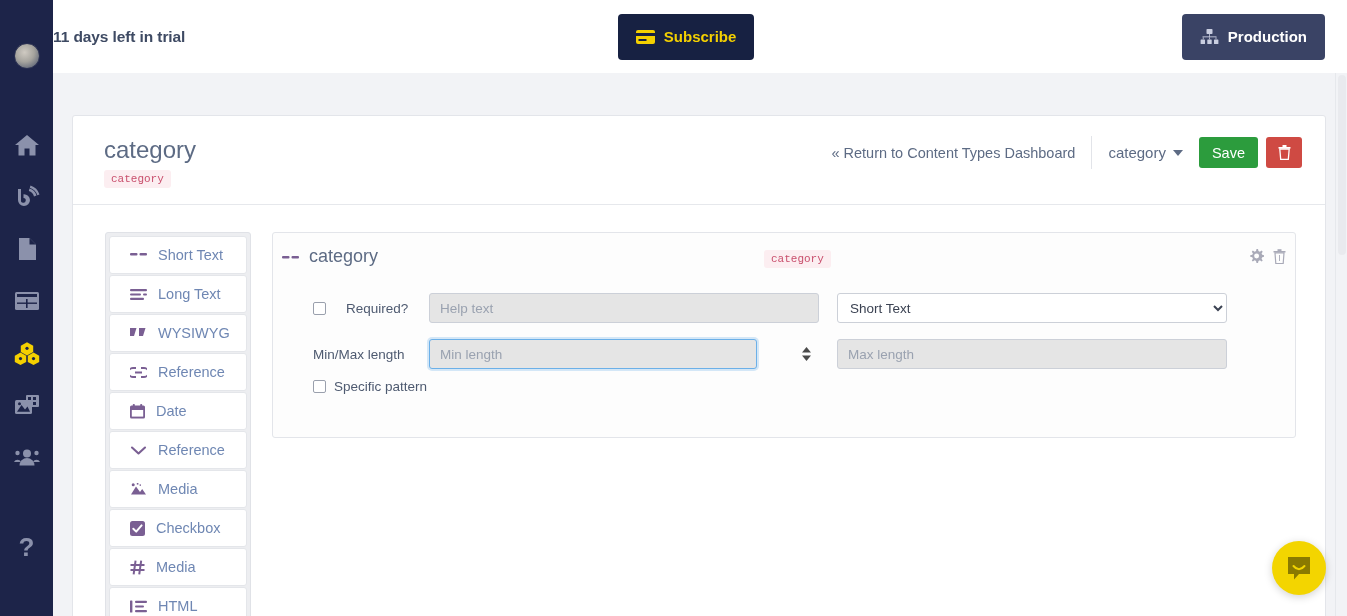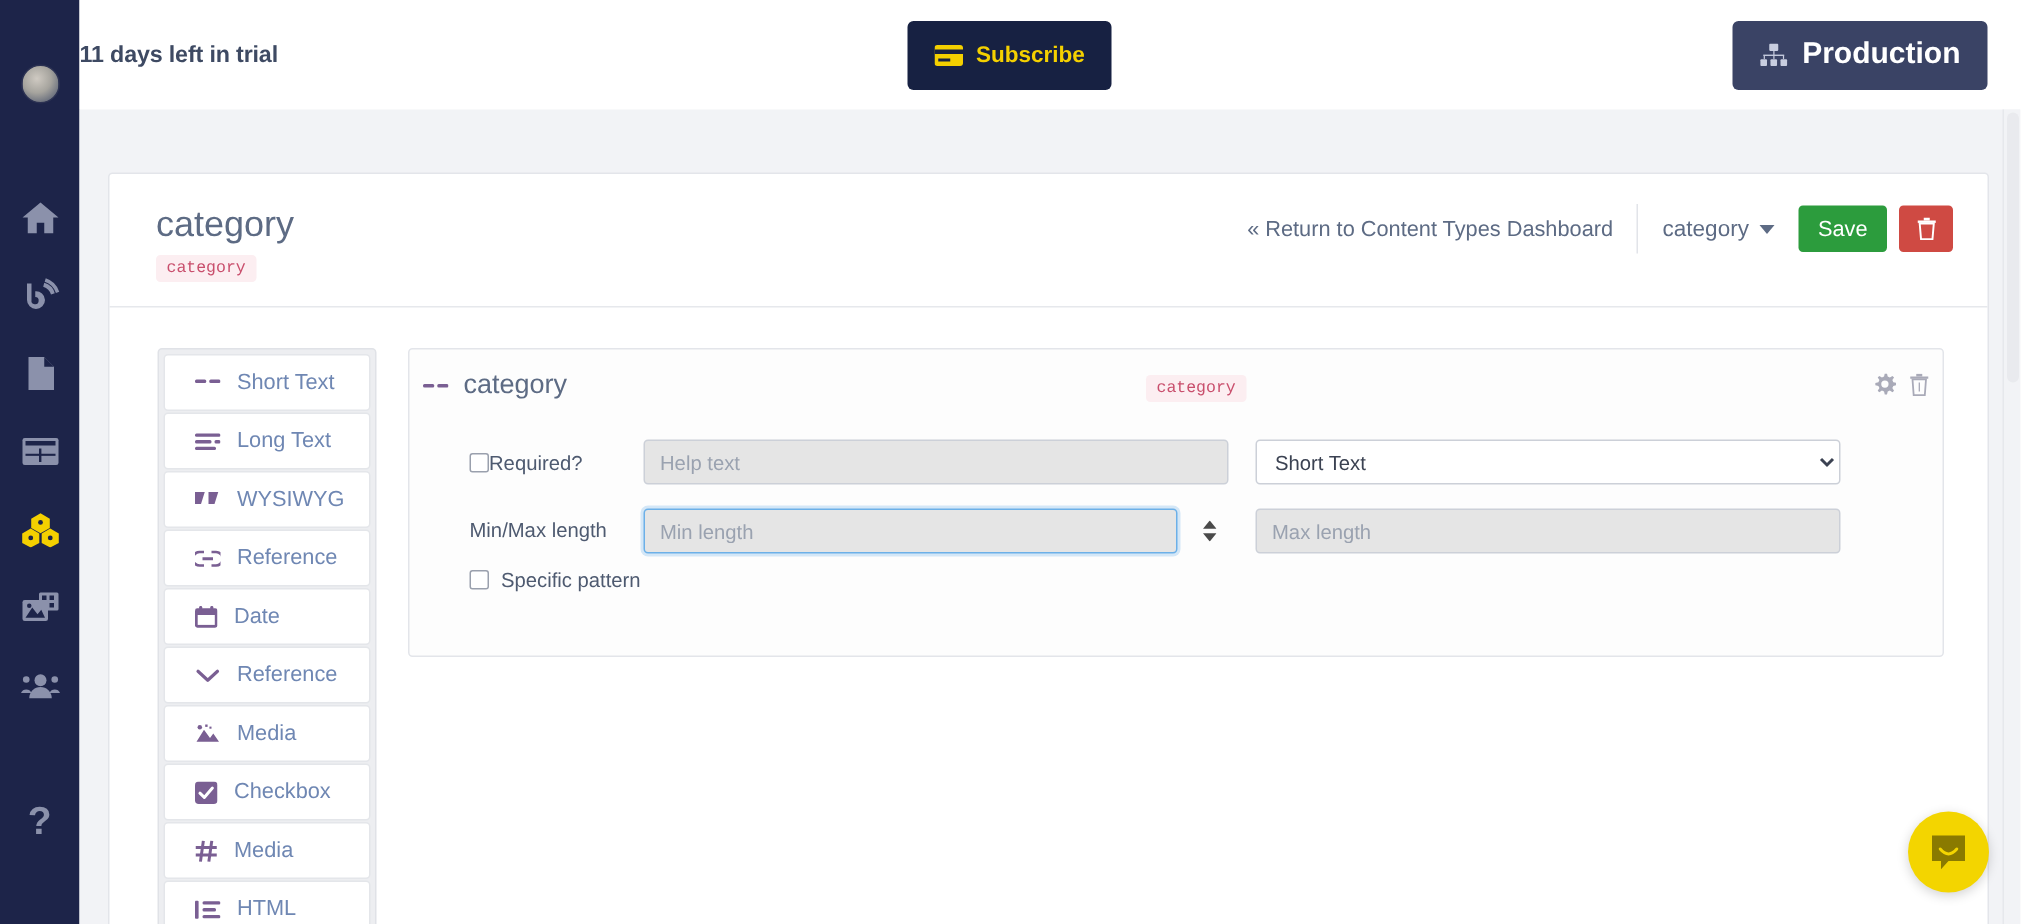--- a/index.html
+++ b/index.html
@@ -59,21 +59,21 @@
     height: 46px; background: #172142; color: #f4d000;
     border: none; border-radius: 4px;
     font-size: 15px; font-weight: bold;
     display: flex; align-items: center; gap: 9px;
     padding: 0 18px; cursor: pointer;
     font-family: "Liberation Sans", sans-serif;
   }
   .btn-production {
     height: 46px; background: #3a4365; color: #ffffff;
     border: none; border-radius: 4px;
-    font-size: 20px; font-weight: bold;
+    font-size: 15px; font-weight: bold;
     display: flex; align-items: center; gap: 9px;
     padding: 0 18px; cursor: pointer; margin-left: 16px;
     font-family: "Liberation Sans", sans-serif;
   }
 
   
   .page {
     position: absolute; left: 53px; top: 73px;
     width: 1294px; height: 543px;
     background: #f2f3f6;
@@ -455,21 +455,21 @@
             <svg width="13" height="15" viewBox="0 0 13 15">
               <rect x="0.5" y="2" width="12" height="1.5" fill="#a9aab8"></rect>
               <rect x="4.5" y="0.2" width="4" height="1.8" fill="#a9aab8"></rect>
               <path d="M2 3.9 L11 3.9 L10.2 14.5 L2.8 14.5 Z" fill="none" stroke="#a9aab8" stroke-width="1.2"></path>
               <rect x="6.1" y="6" width="0.9" height="6" fill="#a9aab8"></rect>
             </svg>
           </div>
         </div>
 
         <div class="row row1">
-          <div style="width:156px; display:flex; align-items:center; gap:0; padding-left:40px;">
+          <div style="width:156px; display:flex; align-items:center; gap:20px; padding-left:40px;">
             <span class="cbox"></span>
             <span class="lbl">Required?</span>
           </div>
           <input class="inp" style="width: 390px;" placeholder="Help text">
           <div style="width:18px;"></div>
           <select class="sel" style="width:390px;">
             <option selected="">Short Text</option>
             <option>Long Text</option>
             <option>WYSIWYG</option>
             <option>Reference</option>
@@ -480,21 +480,21 @@
             <option>Number</option>
             <option>HTML</option>
           </select>
         </div>
 
         <div class="row row2">
           <div style="width:156px; padding-left:40px;">
             <span class="lbl">Min/Max length</span>
           </div>
           <div style="position:relative; width:390px;">
-            <input class="inp inp-focus" style="width: 356px;" placeholder="Min length">
+            <input class="inp inp-focus" style="width: 328px;" placeholder="Min length">
             <span class="spin">
               <svg width="9" height="6" viewBox="0 0 9 6">
                 <path fill="#4a4a4a" d="M4.5 0 L9 5.5 L0 5.5 Z"></path>
               </svg>
               <svg width="9" height="6" viewBox="0 0 9 6">
                 <path fill="#4a4a4a" d="M4.5 6 L0 0.5 L9 0.5 Z"></path>
               </svg>
             </span>
           </div>
           <div style="width:18px;"></div>

